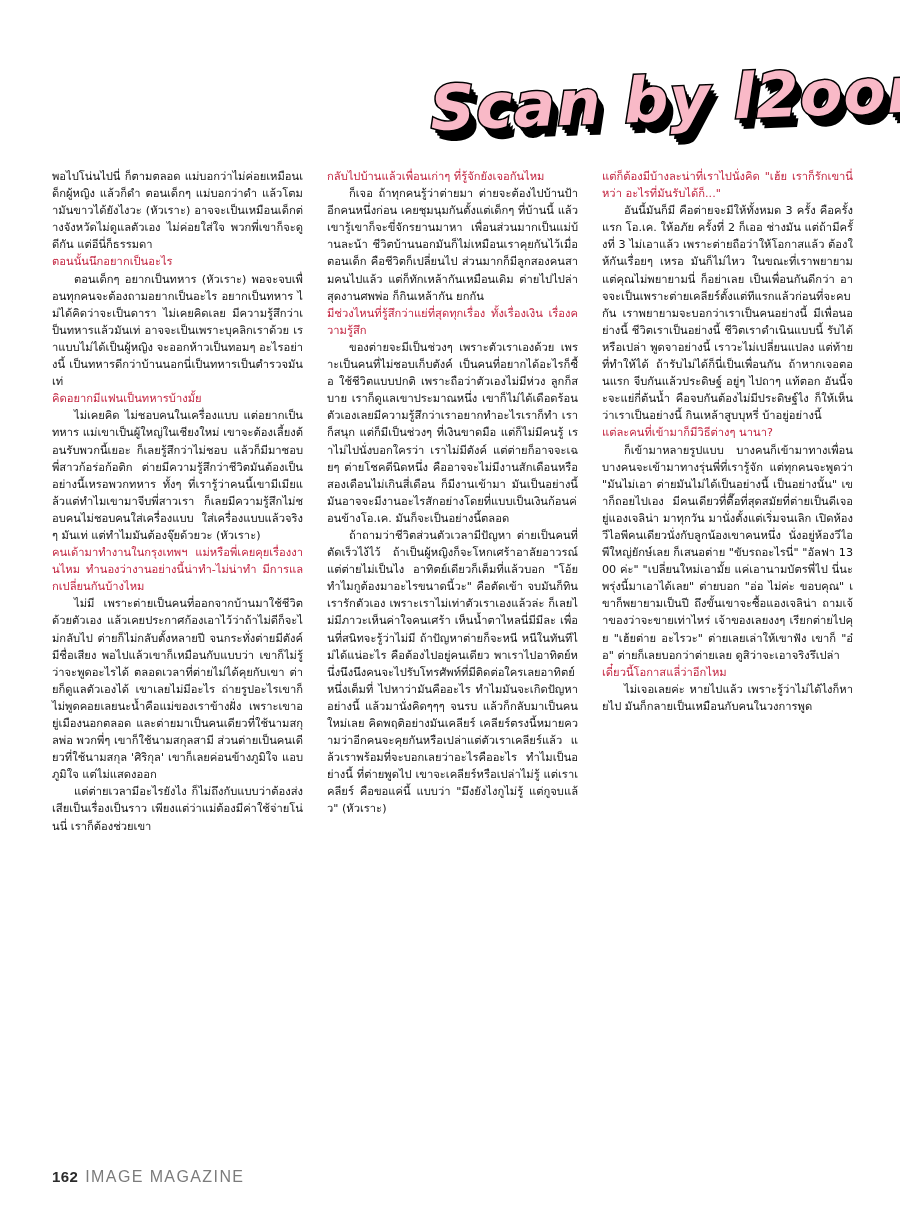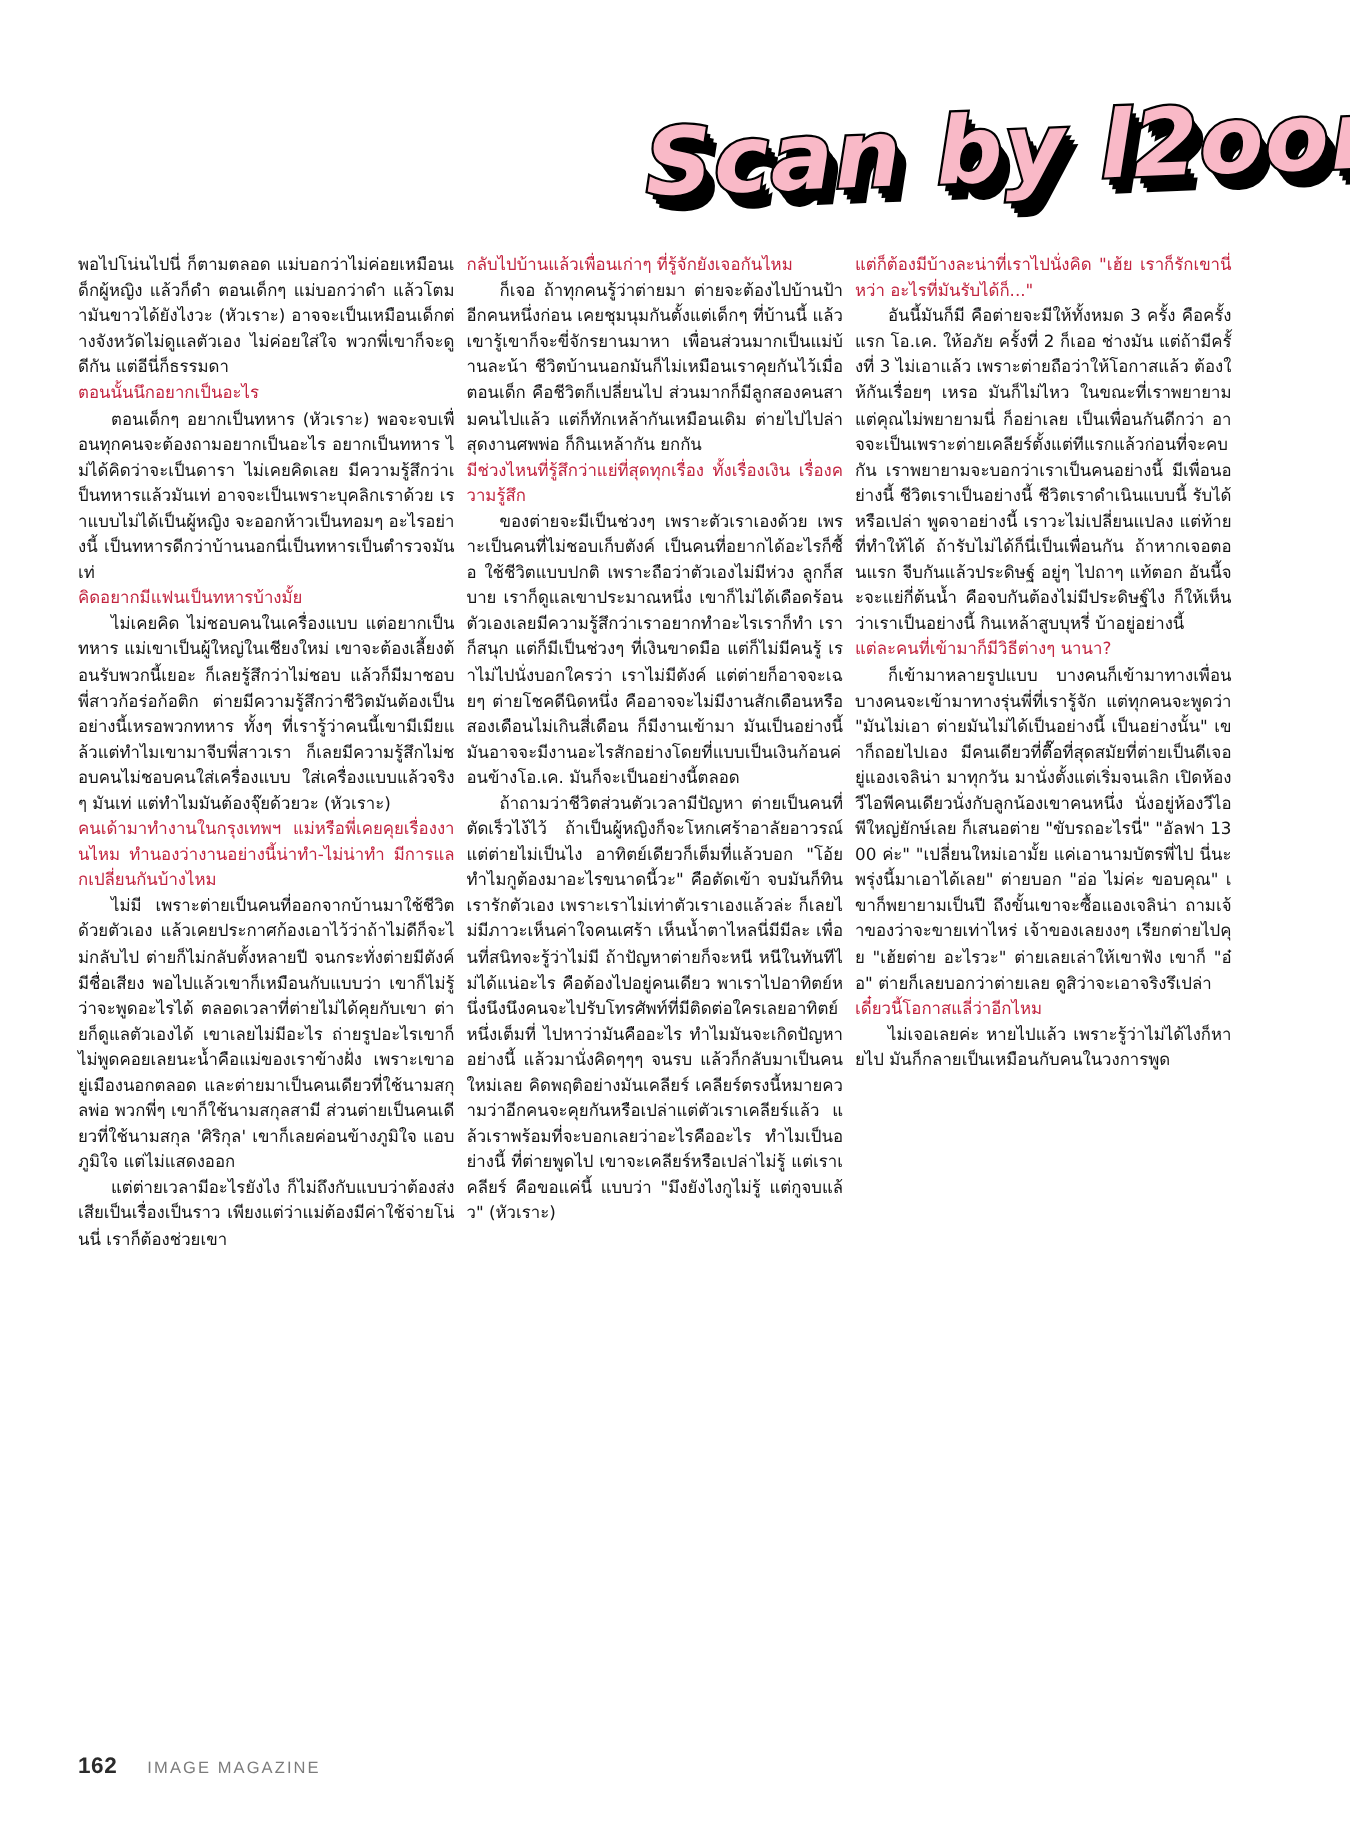--- a/index.html
+++ b/index.html
@@ -46,21 +46,21 @@
   }
 
   
   .columns {
     position: absolute;
     left: 52px;
     top: 168px;
     width: 800px;
     height: 960px;
     display: flex;
-    gap: 8px;
+    gap: 24px;
   }
   .col {
     width: 251px;
     flex: 0 0 251px;
     font-size: 11.2px;
     line-height: 17.1px;
   }
 
   .q {
     color: #c2243f;
@@ -82,32 +82,32 @@
   }
   .a.cont { text-indent: 0; }
 
   
   .footer {
     position: absolute;
     left: 52px;
     bottom: 28px;
     display: flex;
     align-items: baseline;
-    gap: 20px;
+    gap: 7px;
   }
   .folio {
     font-family: "Liberation Sans", sans-serif;
     font-size: 15px;
     font-weight: bold;
     color: #2b2b2b;
     letter-spacing: 0.4px;
   }
   .pubname {
     font-family: "Liberation Sans", sans-serif;
-    font-size: 11px;
+    font-size: 16px;
     font-weight: normal;
     color: #7b7b7b;
     letter-spacing: 1.4px;
   }
 </style>
 </head>
 <body>
 
 <div class="watermark">
   <div class="wm-text">Scan by l2oom</div>

